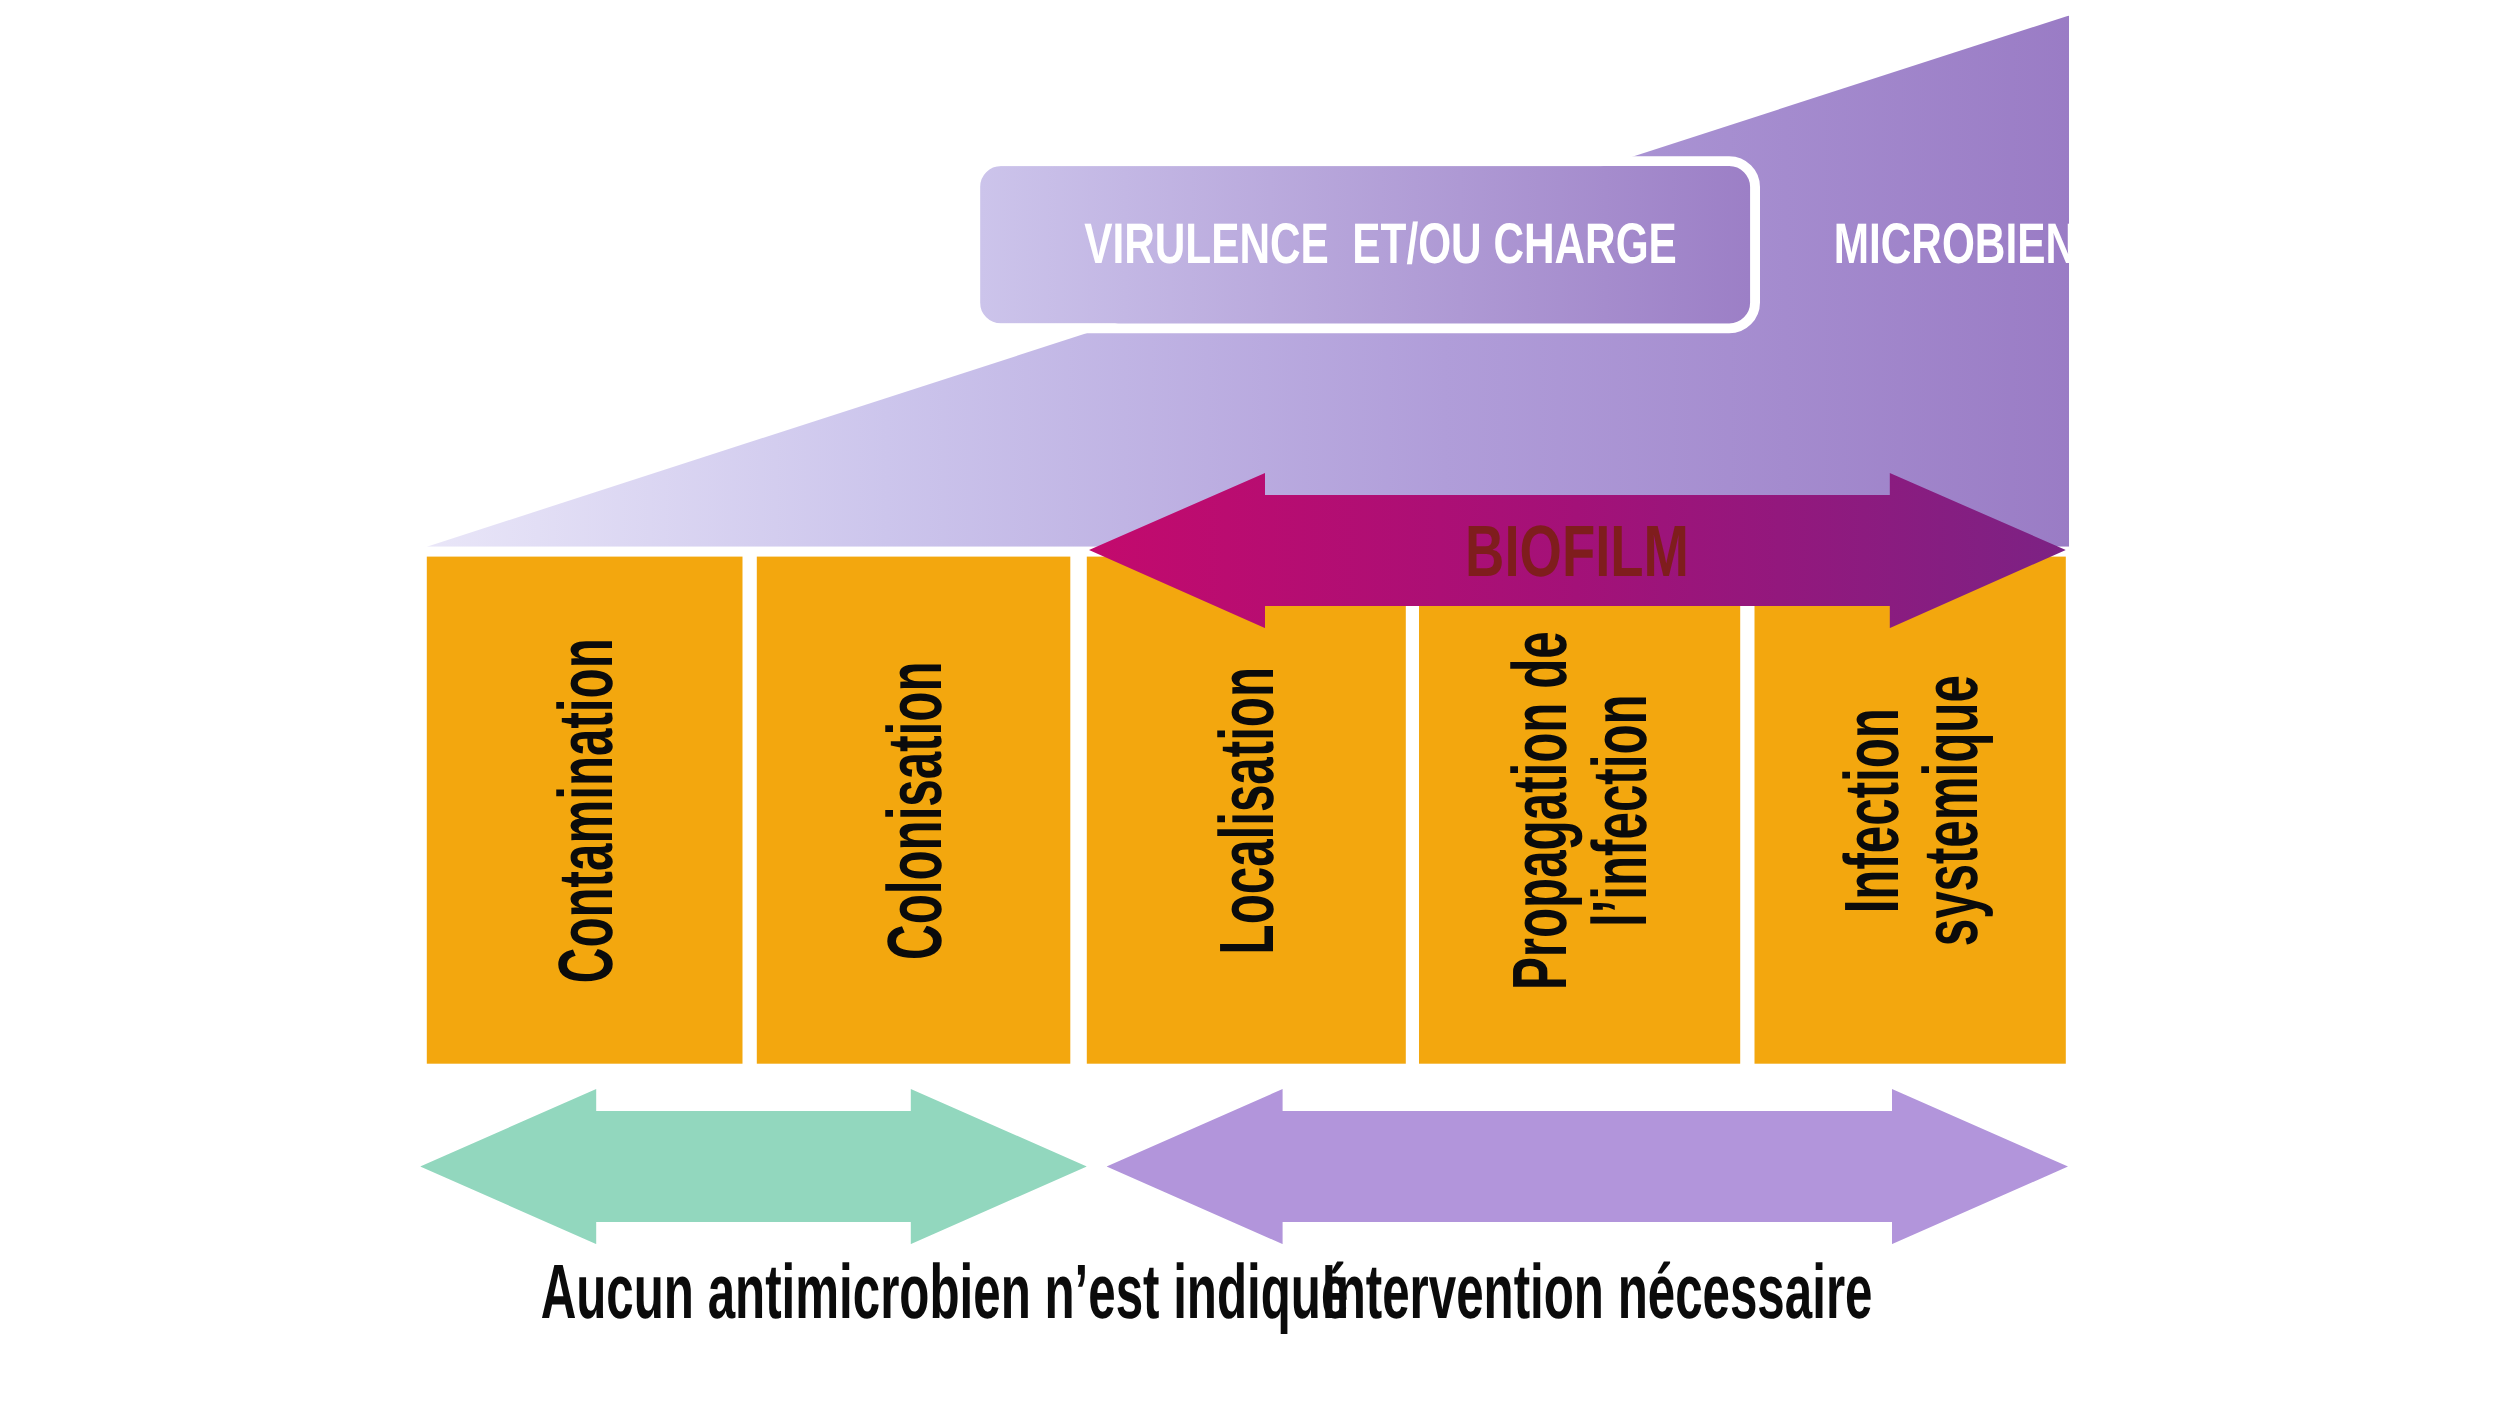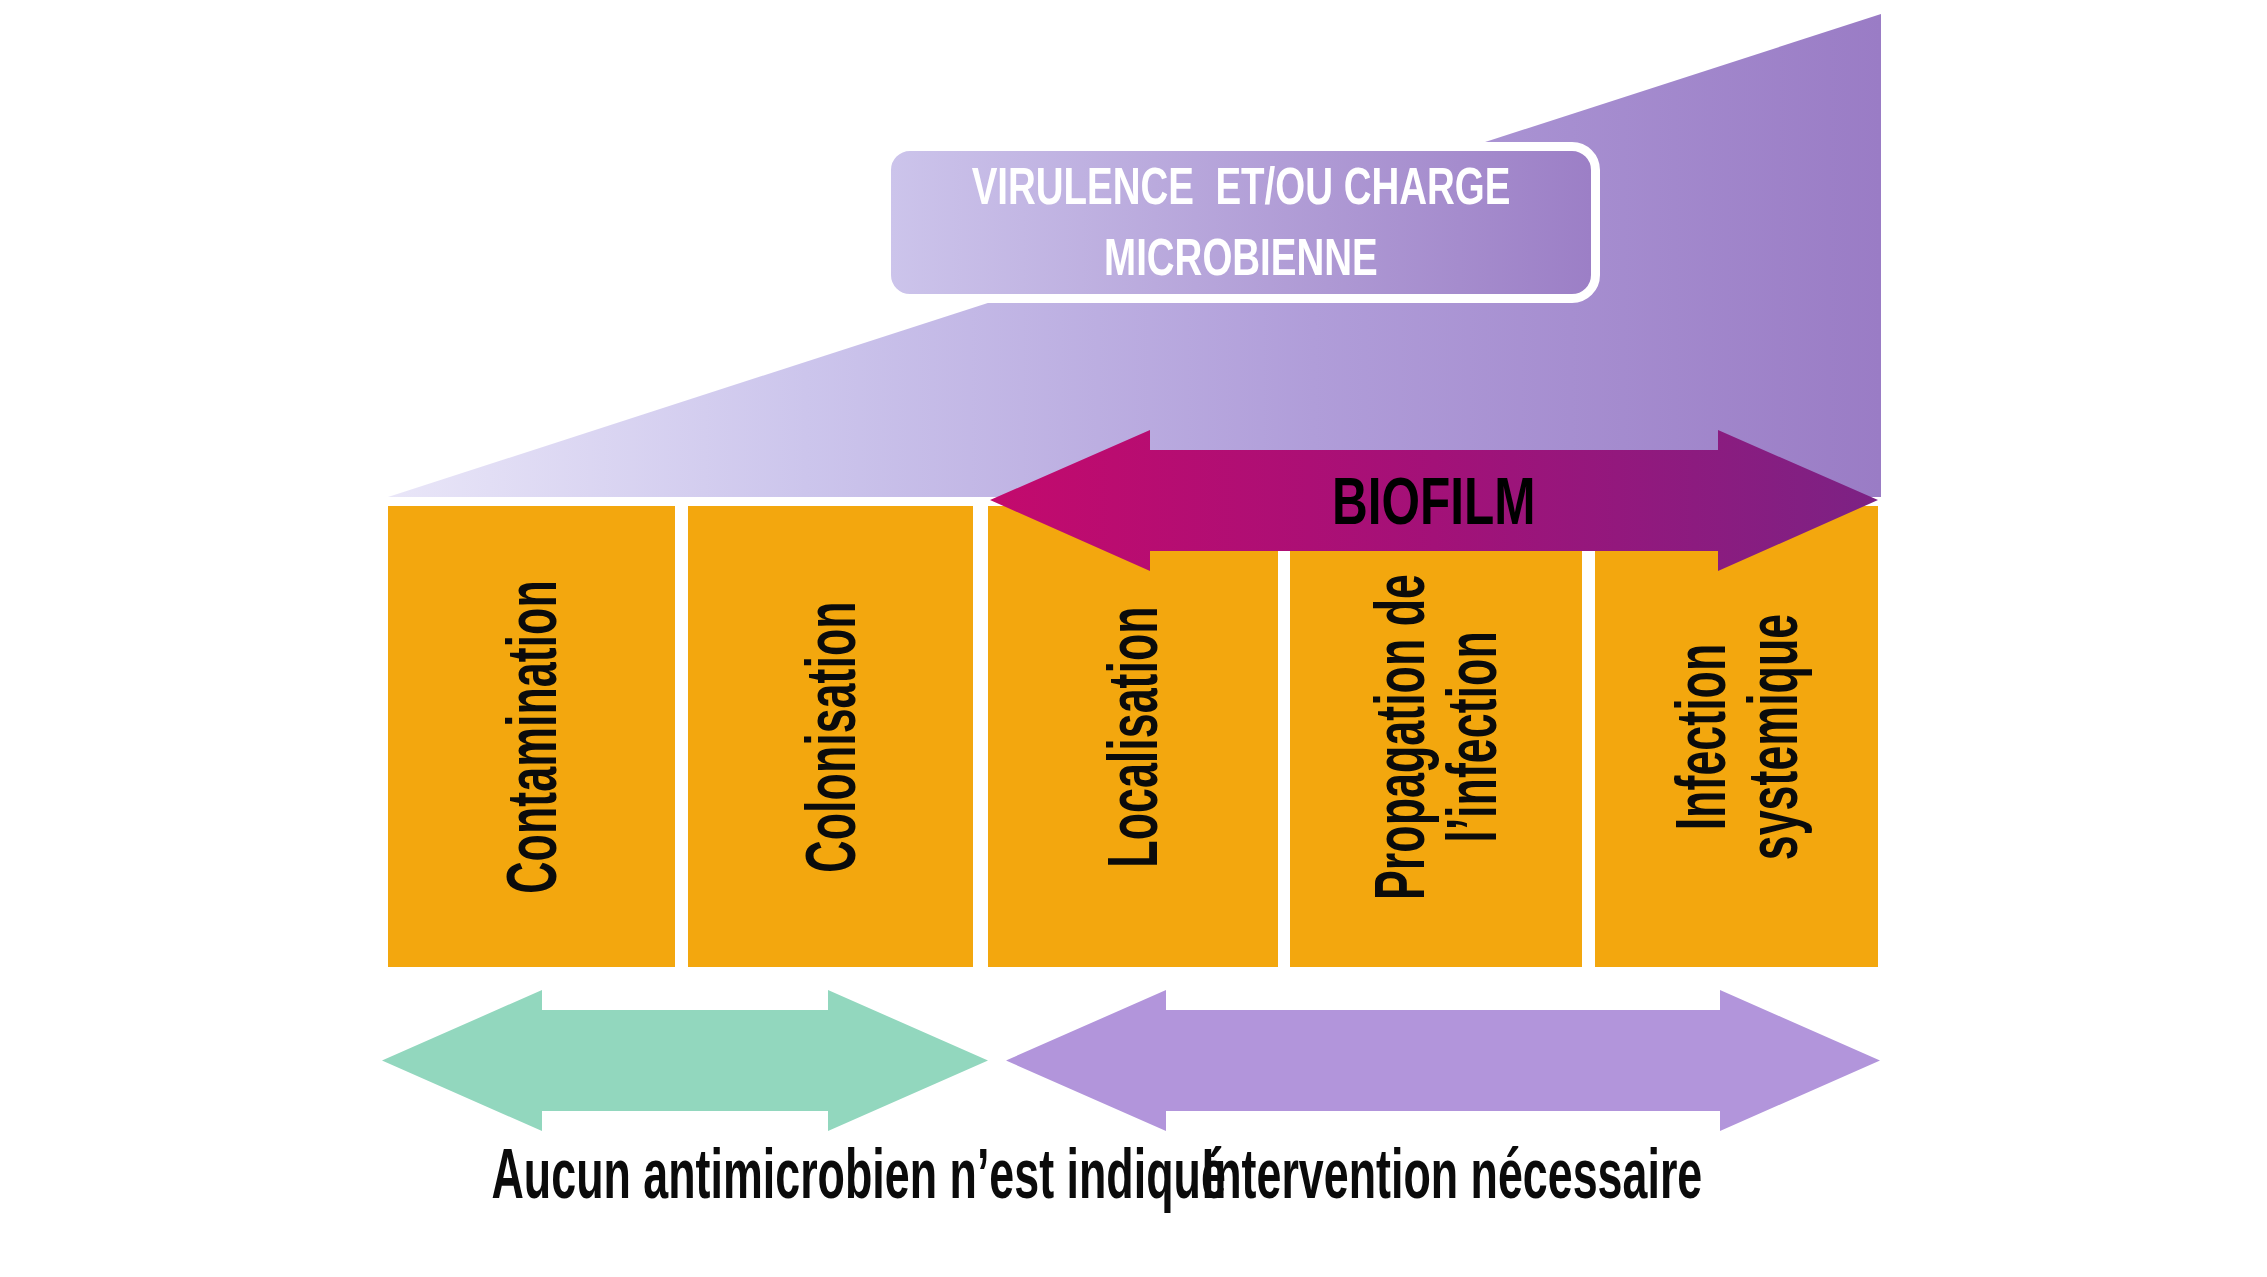--- a/index.html
+++ b/index.html
@@ -15,21 +15,21 @@
 
   
   #wedge{left:388px;top:14px;width:1493px;height:483px;}
 
   
   #title-box{
     left:882px;top:142px;width:718px;height:161px;
     box-sizing:border-box;
     border:9px solid #ffffff;
     border-radius:28px;
-    display:flex;flex-direction:column;justify-content:flex-start;align-items:center;
+    display:flex;flex-direction:row;justify-content:space-between;align-items:center;
   }
   .title-line{
     display:block;
     color:#ffffff;
     font-weight:bold;
     font-size:52px;
     line-height:71px;
     white-space:pre;
     text-align:center;
     transform:scaleX(0.74);
@@ -52,21 +52,21 @@
     font-size:70px;
     line-height:72px;
   }
   .stage-label span{display:block;}
 
   
   #biofilm-arrow{left:990px;top:430px;width:888px;height:141px;}
   #biofilm-label{
     left:990px;top:430px;width:888px;height:141px;
     display:flex;align-items:center;justify-content:center;
-    color:#000000;font-weight:bold;font-size:66px;
+    color:#7f1d1d;font-weight:bold;font-size:66px;
   }
   #biofilm-label .inner{transform:scaleX(0.75);transform-origin:center;white-space:nowrap;}
 
   
   #arrow-left{left:382px;top:990px;width:606px;height:141px;}
   #arrow-right{left:1006px;top:990px;width:874px;height:141px;}
 
   
   .caption{
     top:1138px;width:800px;

